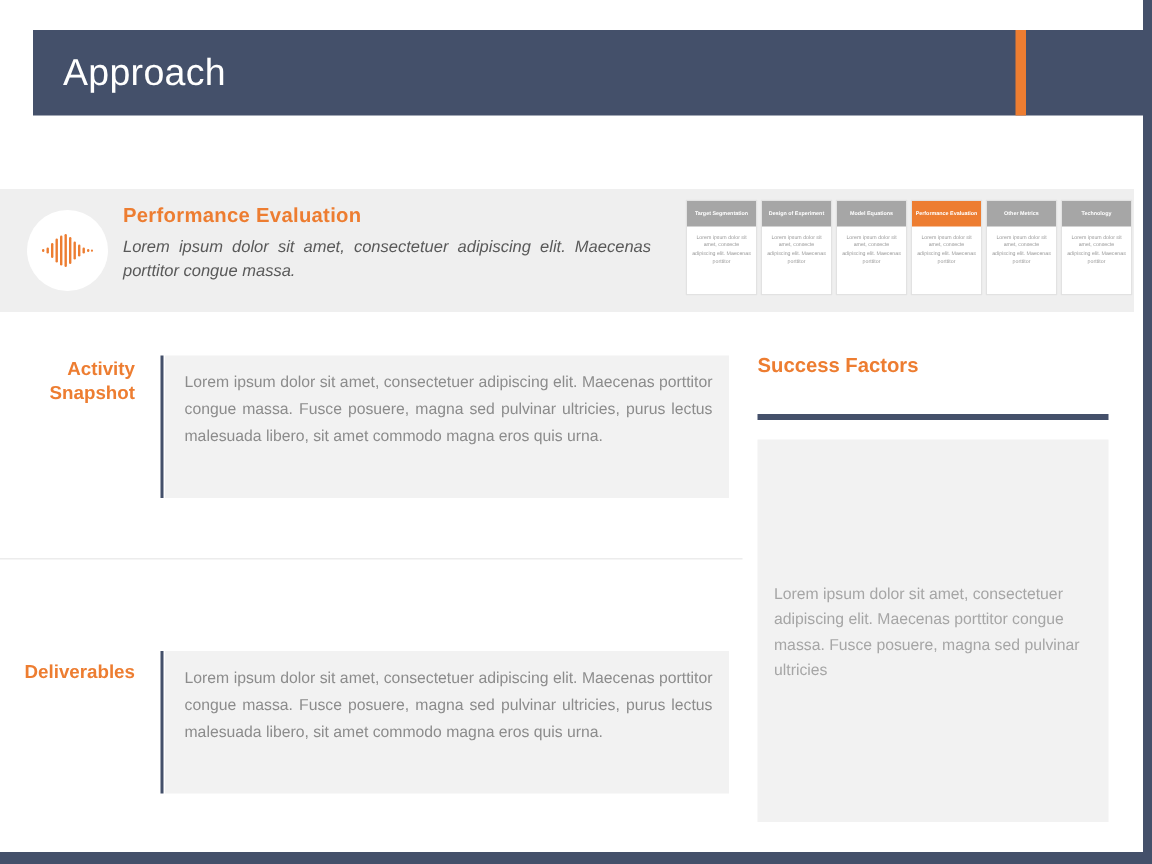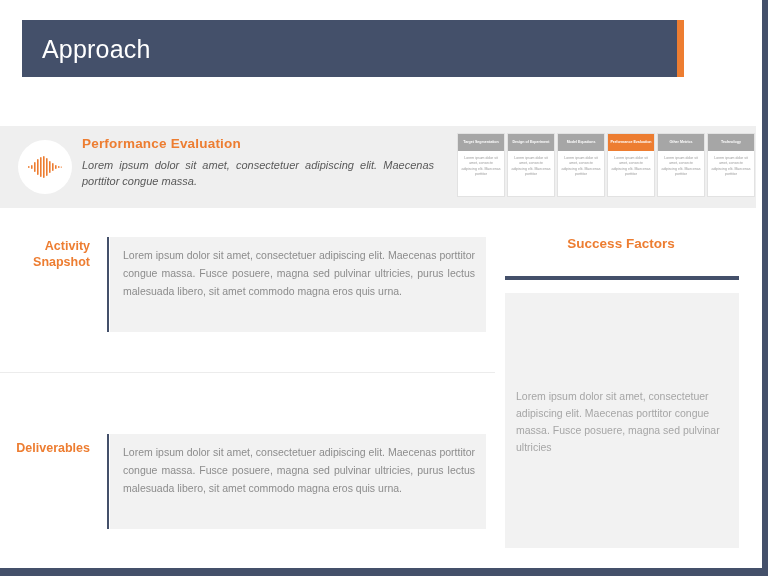--- a/index.html
+++ b/index.html
@@ -37,21 +37,21 @@
     width: 768px;
     height: 8px;
     background: #44506a;
   }
 
   
   .title-bar {
     position: absolute;
     left: 22px;
     top: 20px;
-    width: 655px;
+    width: 747px;
     height: 57px;
     background: #44506a;
   }
   .title-bar .title-text {
     position: absolute;
     left: 20px;
     top: 50%;
     transform: translateY(-50%);
     color: #ffffff;
     font-size: 25px;
@@ -189,21 +189,20 @@
     height: 1px;
     background: #ececec;
   }
 
   
   .sf-title {
     position: absolute;
     left: 505px;
     top: 236px;
     width: 232px;
-    text-align: center;
     color: #ed7d31;
     font-size: 13.5px;
     font-weight: bold;
   }
   .sf-rule {
     position: absolute;
     left: 505px;
     top: 276px;
     width: 234px;
     height: 4px;

